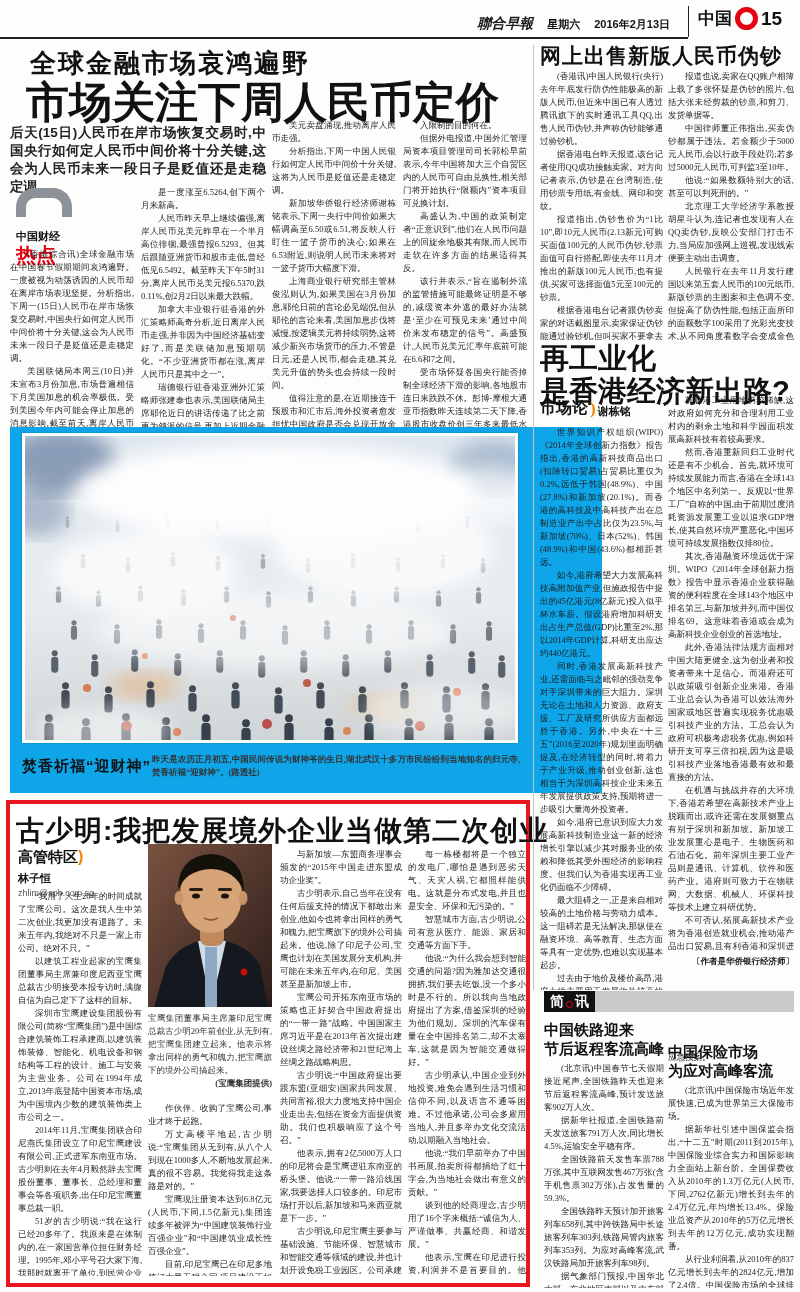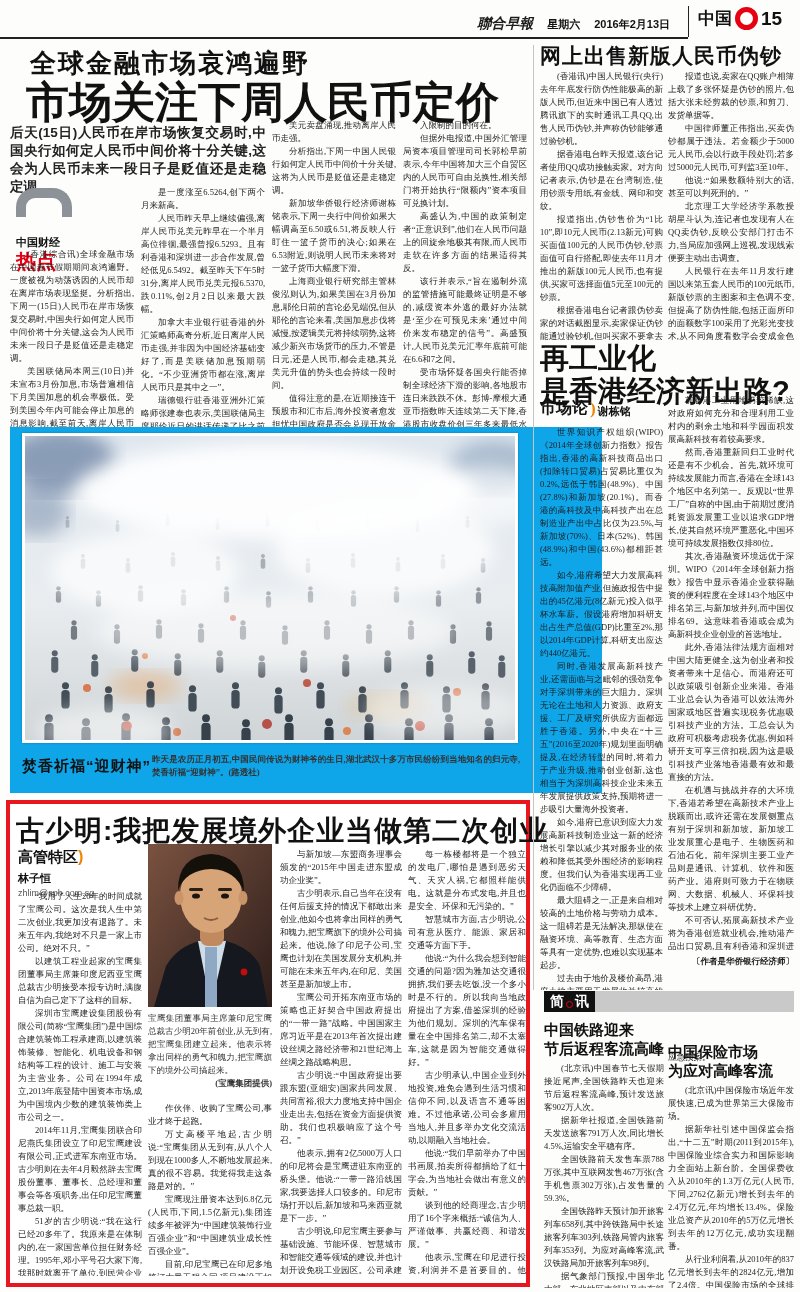--- a/index.html
+++ b/index.html
@@ -39,31 +39,31 @@
     <span class="ring"></span>
     <span class="hd" style="font-size:19px;">15</span>
   </div>
 
   <div class="abs hd" style="left:30px;top:46px;font-size:26px;letter-spacing:2px;">全球金融市场哀鸿遍野</div>
   <div class="abs hd" style="left:26px;top:74px;font-size:43px;letter-spacing:0px;font-weight:900;">市场关注下周人民币定价</div>
   <div class="abs hd" style="left:10px;top:124px;width:256px;font-size:13.5px;line-height:18px;text-align:justify;color:#222;">后天(15日)人民币在岸市场恢复交易时,中国央行如何定人民币中间价将十分关键,这会为人民币未来一段日子是贬值还是走稳定调。</div>
 
   <div class="abs" style="left:16px;top:188px;width:90px;">
     <div class="arc"></div>
-    <div class="hd" style="font-size:11px;margin-top:18px;">中国财经</div>
+    <div class="hd" style="font-size:11px;margin-top:12px;">中国财经</div>
     <div class="hd" style="font-size:20px;color:#e60012;line-height:22px;">热点</div>
   </div>
 
   <div class="col" style="left:10px;top:248px;width:124px;height:182px;">
       <p>(香港综合讯)全球金融市场在中国春节假期期间哀鸿遍野。一度被视为动荡诱因的人民币却在离岸市场表现坚挺。分析指出,下周一(15日)人民币在岸市场恢复交易时,中国央行如何定人民币中间价将十分关键,这会为人民币未来一段日子是贬值还是走稳定调。</p>
       <p>美国联储局本周三(10日)并未宣布3月份加息,市场普遍相信下月美国加息的机会率极低。受到美国今年内可能会停止加息的消息影响,截至前天,离岸人民币(CNH)兑美元已连续三日上涨,达到6.5298,累计升值逾400点子。此前亚洲交易时段,汇率更</p>
     </div>
   <div class="col" style="left:141px;top:186px;width:124px;height:244px;">
       <p>是一度涨至6.5264,创下两个月来新高。</p>
-      <p>人民币昨天早上继续偏强,离岸人民币兑美元昨早在一个半月高位徘徊,最强曾报6.5293。且有利香港和深圳进一步合作发展,曾经低见6.5492。截至昨天下午5时31分,离岸人民币兑美元报6.5370,跌0.11%,创2月2日以来最大跌幅。</p>
+      <p>人民币昨天早上继续偏强,离岸人民币兑美元昨早在一个半月高位徘徊,最强曾报6.5293。但其后跟随亚洲货币和股市走低,曾经低见6.5492。截至昨天下午5时31分,离岸人民币兑美元报6.5370,跌0.11%,创2月2日以来最大跌幅。</p>
       <p>加拿大丰业银行驻香港的外汇策略师高奇分析,近日离岸人民币走强,并非因为中国经济基础变好了,而是美联储加息预期弱化。“不少亚洲货币都在涨,离岸人民币只是其中之一”。</p>
       <p>瑞德银行驻香港亚洲外汇策略师张建泰也表示,美国联储局主席耶伦近日的讲话传递了比之前更为鸽派的信号,再加上近期金融市场动荡令美联储加息步伐减缓,导致</p>
     </div>
   <div class="col" style="left:272px;top:119px;width:124px;height:311px;">
       <p>美元卖盘涌现,推动离岸人民币走强。</p>
       <p>分析指出,下周一中国人民银行如何定人民币中间价十分关键,这将为人民币是贬值还是走稳定调。</p>
       <p>新加坡华侨银行经济师谢栋铭表示,下周一央行中间价如果大幅调高至6.50或6.51,将反映人行盯住一篮子货币的决心;如果在6.53附近,则说明人民币未来将对一篮子货币大幅度下滑。</p>
       <p>上海商业银行研究部主管林俊泓则认为,如果美国在3月份加息,耶伦日前的言论必见端倪,但从耶伦的言论来看,美国加息步伐将减慢,按逻辑美元将持续弱势,这将减少新兴市场货币的压力,不管是日元,还是人民币,都会走稳,其兑美元升值的势头也会持续一段时间。</p>
       <p>值得注意的是,在近期接连干预股市和汇市后,海外投资者愈发担忧中国政府是否会兑现开放金融市场的承诺,并担心在中国企业面临融资困境之时,中国放宽外资流</p>
     </div>

